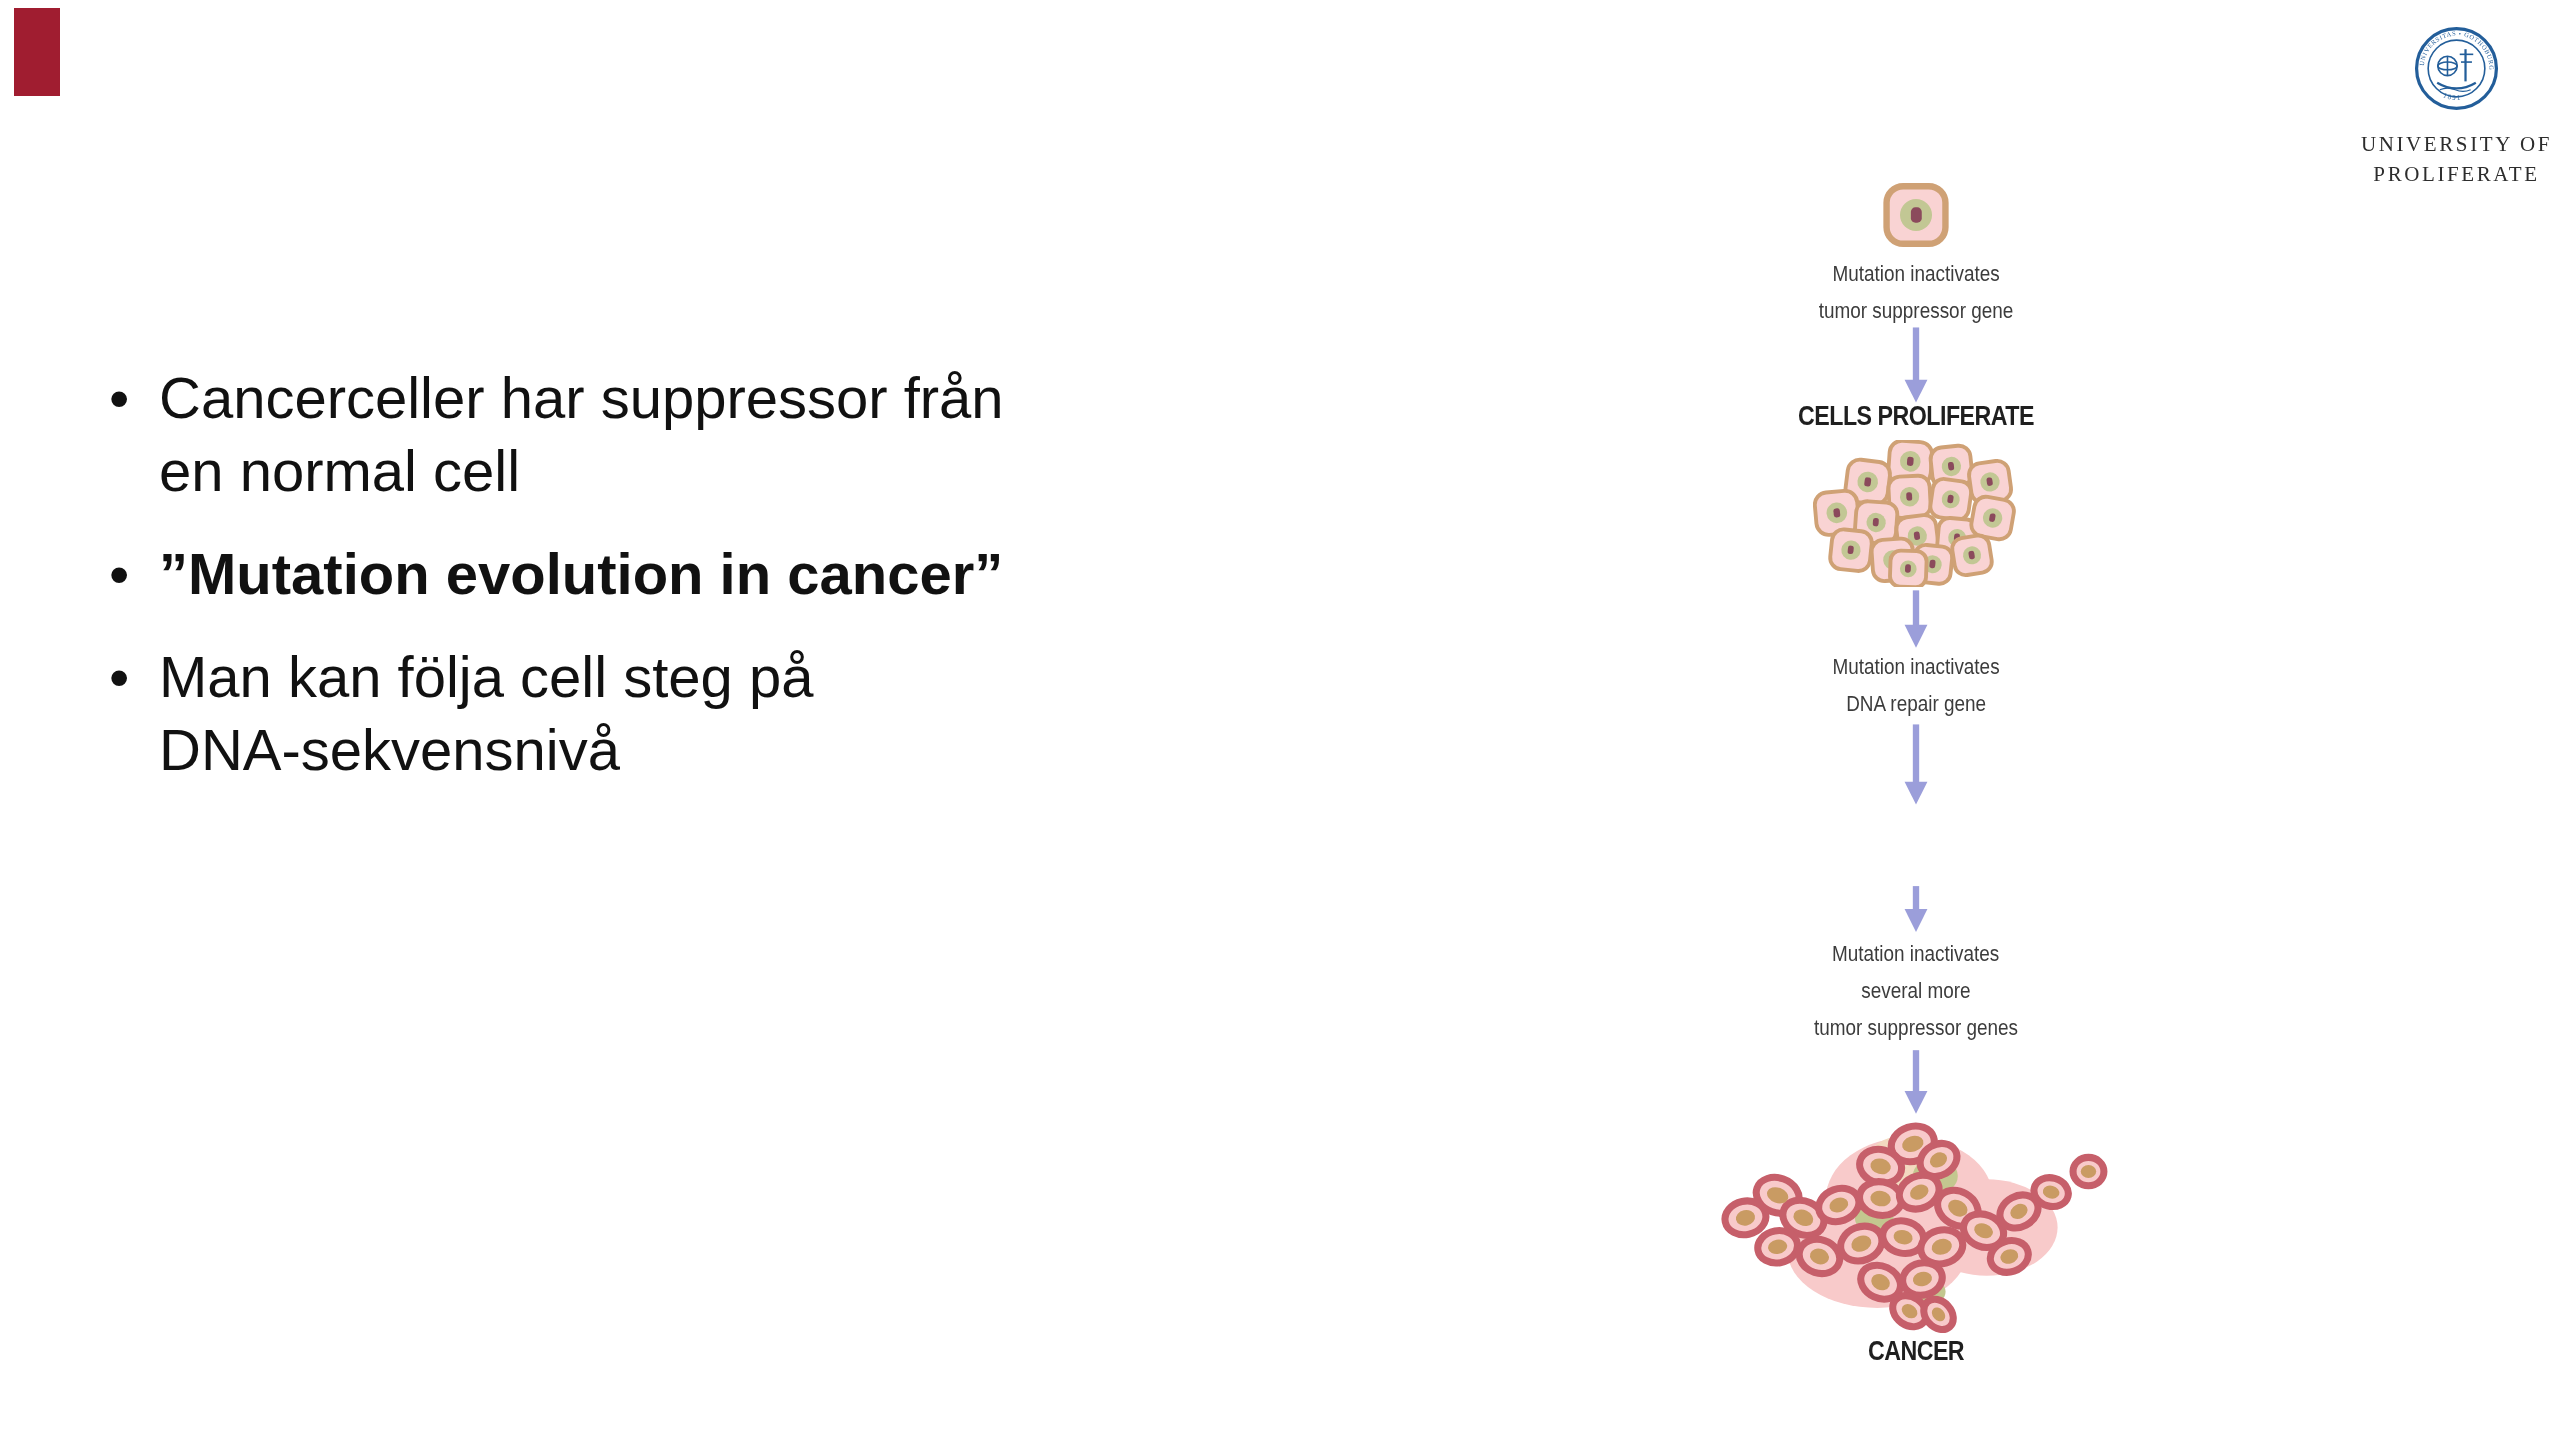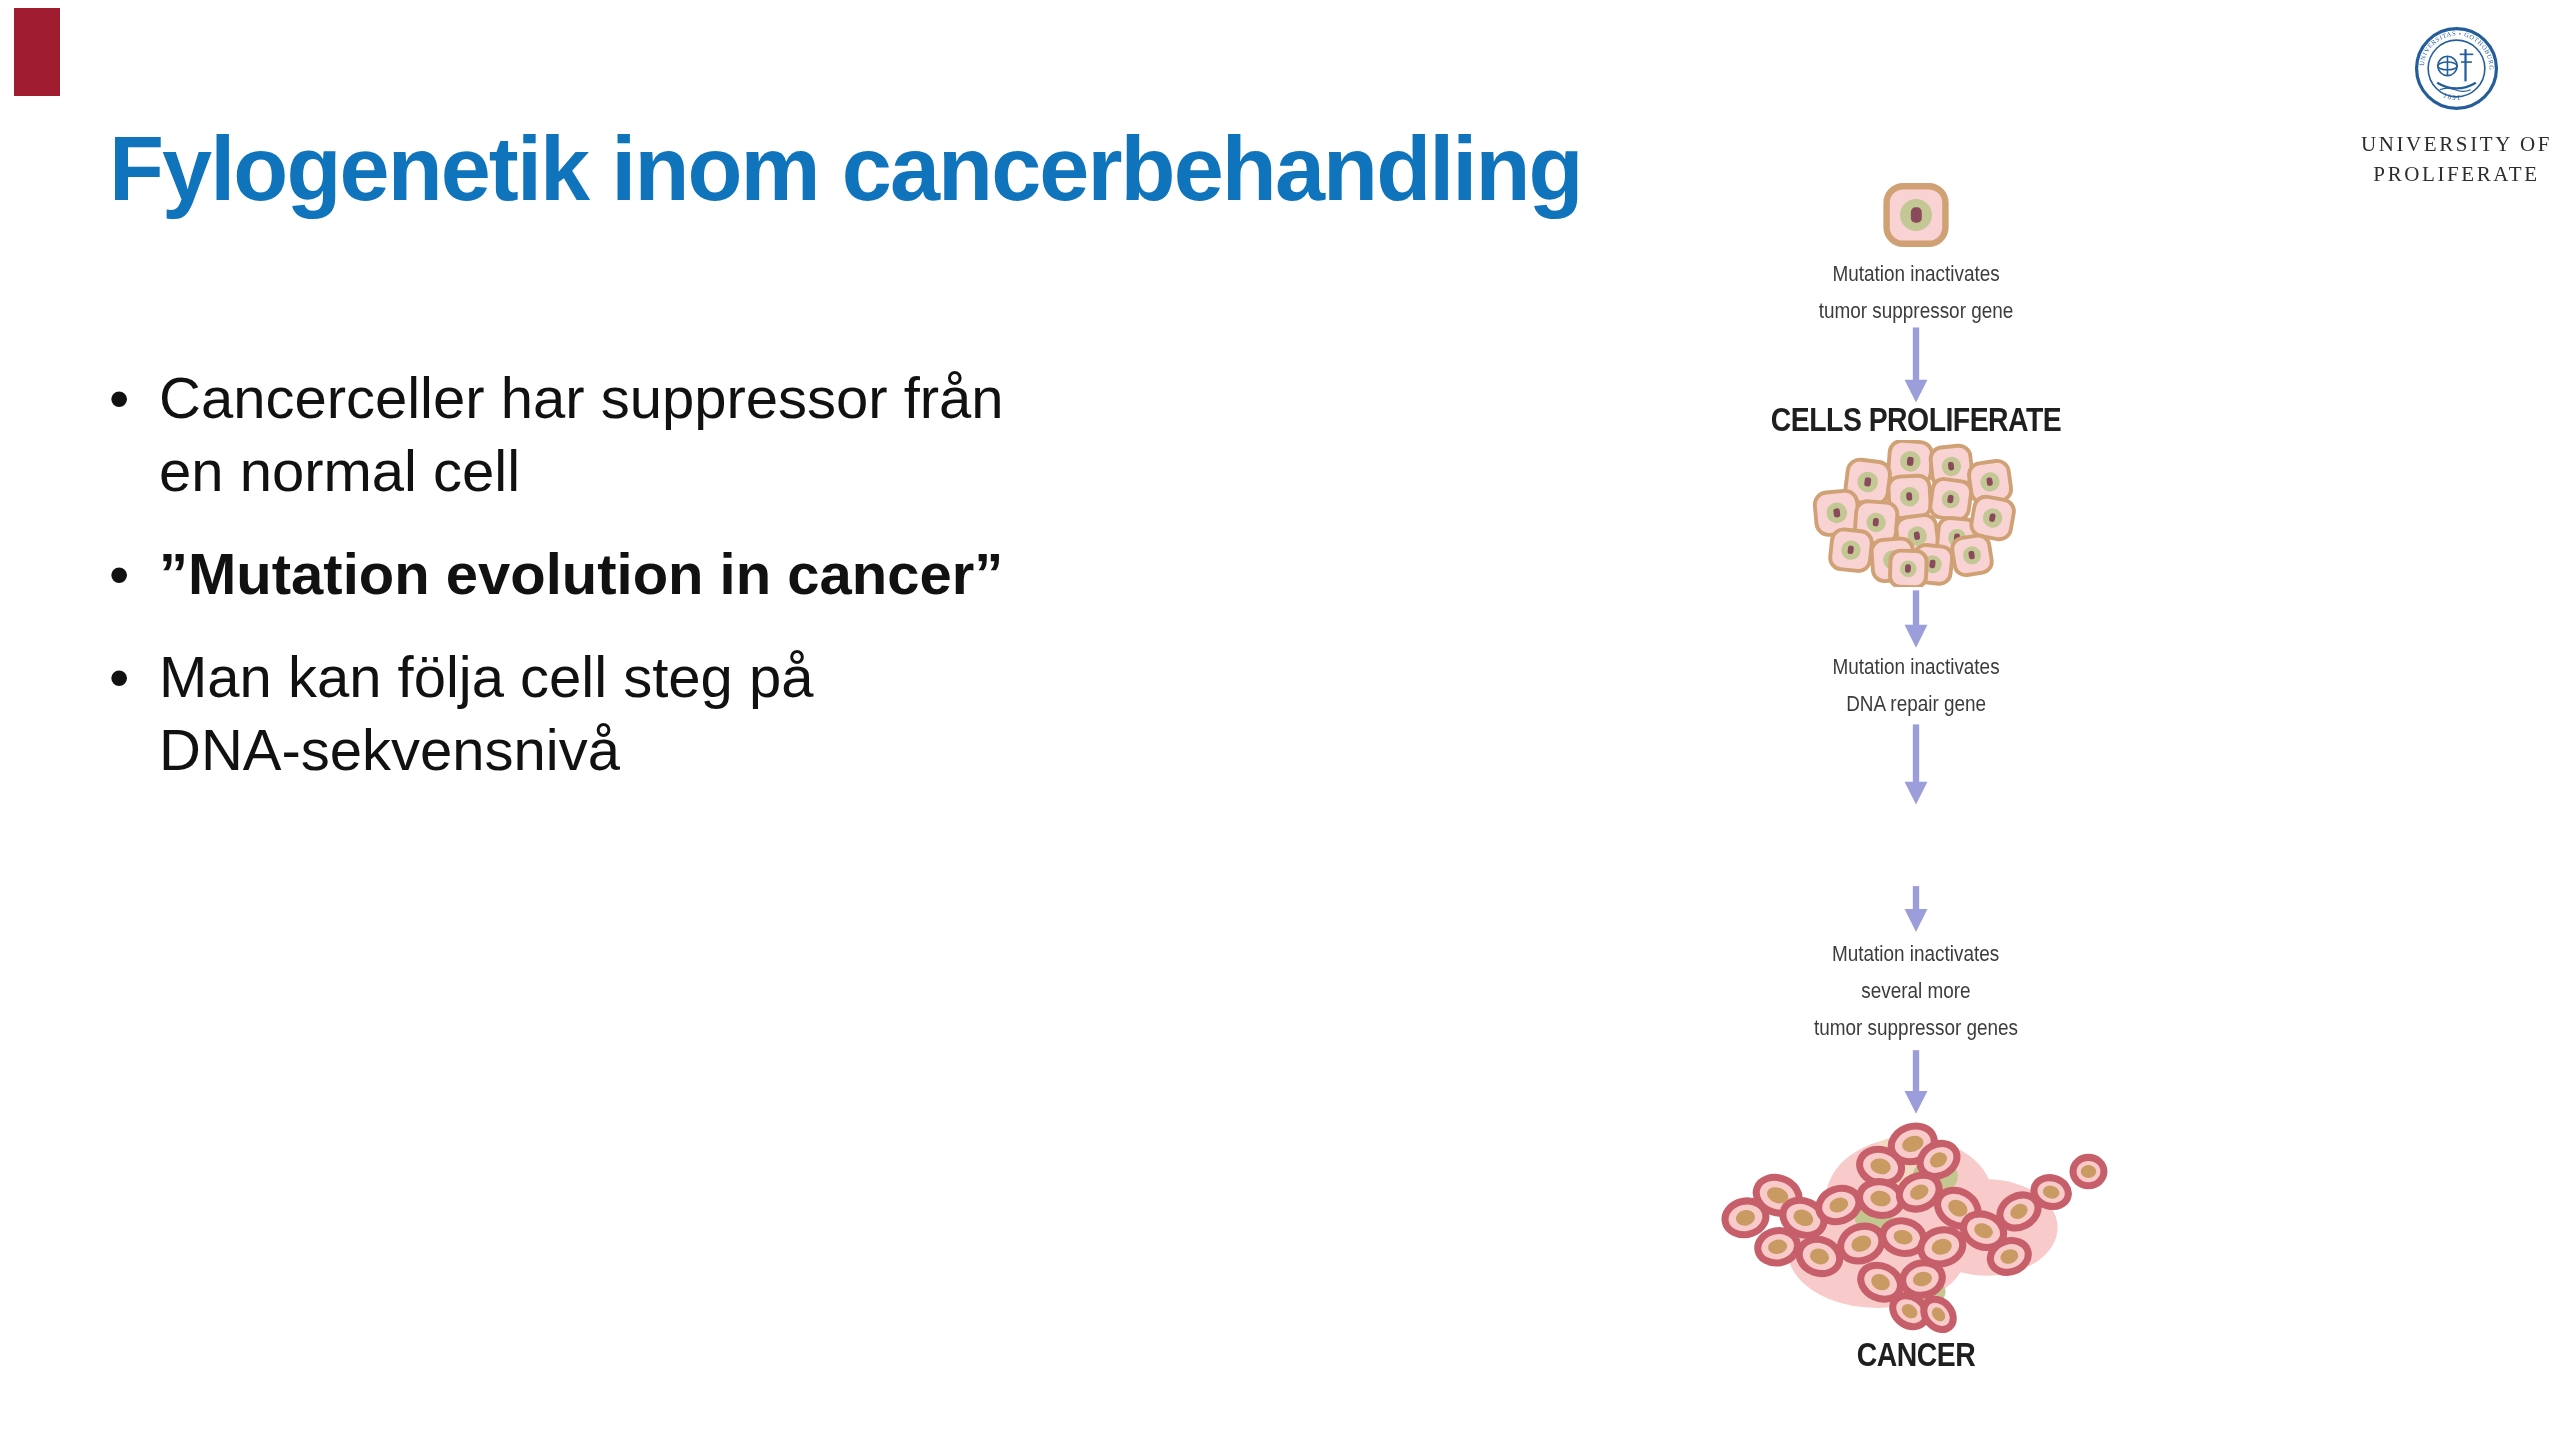--- a/index.html
+++ b/index.html
@@ -42,32 +42,31 @@
     color:#2d2d2d;font-size:21px;letter-spacing:2.6px;line-height:30px;
     white-space:nowrap;
   }
   
   .dg{position:absolute;left:1916px;transform:translateX(-50%);text-align:center;}
   .dg-label{
     color:#3c3c3c;font-size:22px;line-height:37px;white-space:nowrap;
   }
   .dg-label .squeeze, .dg-heading .squeeze{display:inline-block;transform:scaleX(0.86);transform-origin:center;}
   .dg-heading{
-    color:#1f1f1f;font-size:33px;font-weight:bold;letter-spacing:-0.6px;white-space:nowrap;
+    color:#1f1f1f;font-size:27px;font-weight:bold;letter-spacing:-0.6px;white-space:nowrap;
   }
   .arrow-svg{display:block;}
 </style>
 </head>
 <body>
 
 <div class="slide">
 
   <div class="accent-bar"></div>
 
-  <div class="title">Fylogenetik inom cancerbehandling</div>
 
   <div class="bullets">
     <div class="bullet-item">
       <span class="marker">•</span>
       <div>Cancerceller har suppressor från</div>
       <div>en normal cell</div>
     </div>
     <div class="bullet-item bold">
       <span class="marker" style="font-weight:normal">•</span>
       <div>”Mutation evolution in cancer”</div>

